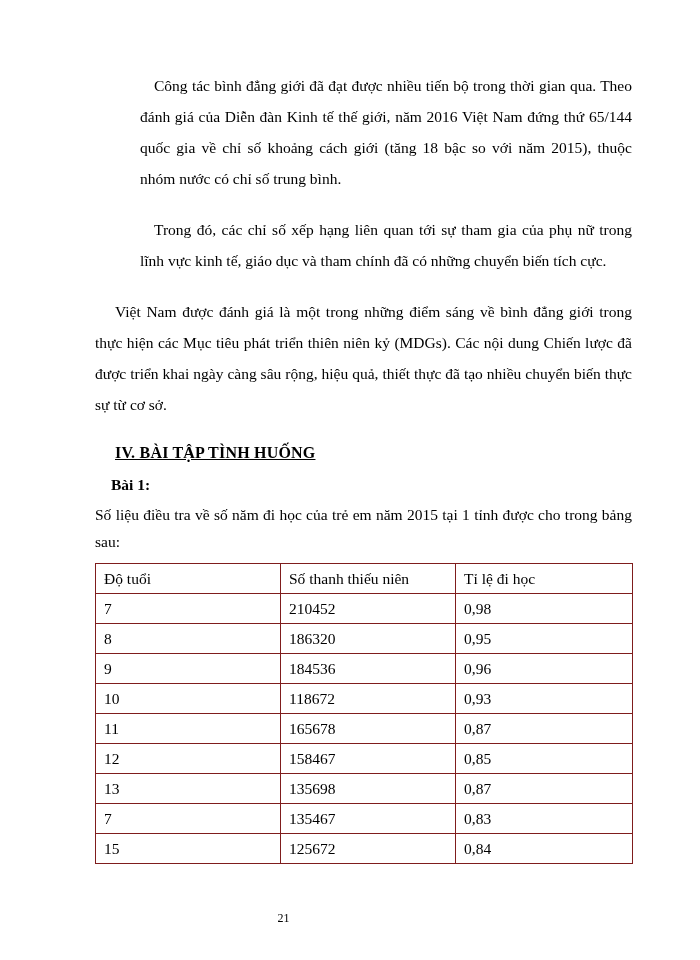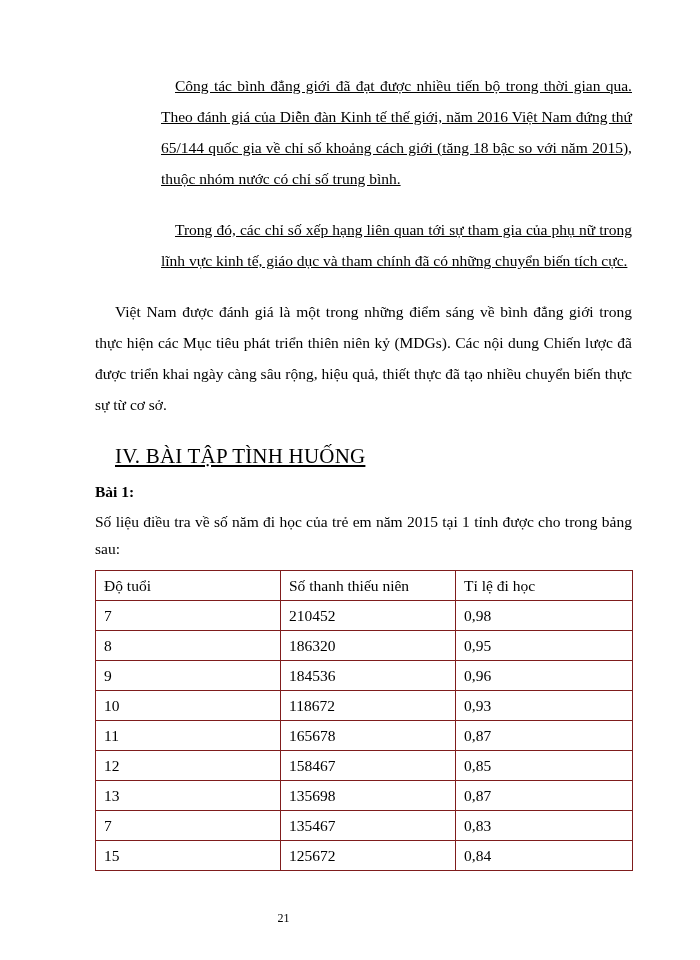--- a/index.html
+++ b/index.html
@@ -21,39 +21,38 @@
     height: 960px;
     padding: 70px 68px 0 95px;
   }
   .body-para {
     font-size: 15.5px;
     line-height: 31px;
     text-align: justify;
     margin: 0 0 20px 0;
   }
   .indent-block {
-    margin-left: 66px;
+    margin-left: 45px;
     text-indent: 14px;
-    text-decoration: underline;
   }
   .flush-para {
     text-indent: 20px;
     margin-bottom: 24px;
   }
   .section-heading {
-    font-size: 21px;
-    font-weight: normal;
+    font-size: 16px;
+    font-weight: bold;
     text-decoration: underline;
     margin: 12px 0 14px 20px;
     letter-spacing: 0.2px;
   }
   .exercise-label {
     font-size: 15.5px;
     font-weight: bold;
-    margin: 0 0 7px 0;
+    margin: 0 0 7px 16px;
   }
   .table-intro {
     font-size: 15.5px;
     line-height: 27px;
     text-align: justify;
     margin: 0 0 8px 0;
   }
   table.data-table {
     width: 537px;
     border-collapse: collapse;

